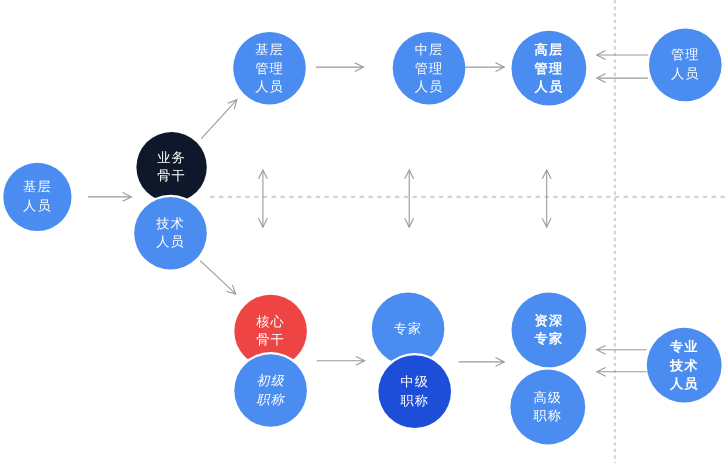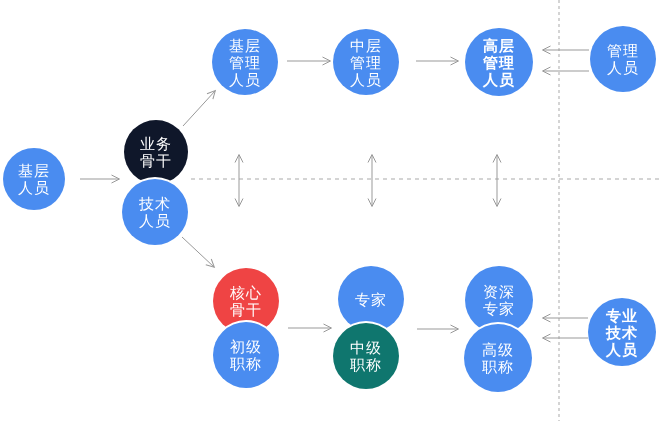--- a/index.html
+++ b/index.html
@@ -20,21 +20,21 @@
     z-index: 1;
   }
   .node {
     position: absolute;
     border-radius: 50%;
     display: flex;
     align-items: center;
     justify-content: center;
     text-align: center;
     z-index: 2;
-    font-size: 15px;
+    font-size: 12px;
     line-height: 17px;
     letter-spacing: 1px;
   }
   .node.on-top {
     z-index: 3;
     box-shadow: 0 0 0 2px #ffffff;
   }
   .node .label {
     display: block;
   }
@@ -84,21 +84,21 @@
         <span class="label">人员</span>
       </div>
     </div>
     <div class="node" style="left: 212px; top: 29px; width: 66px; height: 66px; background: rgb(74, 140, 240); color: rgb(255, 255, 255);">
       <div>
         <span class="label">基层</span>
         <span class="label">管理</span>
         <span class="label">人员</span>
       </div>
     </div>
-    <div class="node" style="left: 333px; top: 29px; width: 66px; height: 66px; background: rgb(74, 140, 240); color: rgb(255, 255, 255);">
+    <div class="node" style="left: 357px; top: 29px; width: 66px; height: 66px; background: rgb(74, 140, 240); color: rgb(255, 255, 255);">
       <div>
         <span class="label">中层</span>
         <span class="label">管理</span>
         <span class="label">人员</span>
       </div>
     </div>
     <div class="node" style="left: 465px; top: 28px; width: 68px; height: 68px; background: rgb(74, 140, 240); color: rgb(255, 255, 255); font-weight: bold;">
       <div>
         <span class="label">高层</span>
         <span class="label">管理</span>
@@ -115,39 +115,39 @@
       <div>
         <span class="label">核心</span>
         <span class="label">骨干</span>
       </div>
     </div>
     <div class="node" style="left: 338px; top: 266px; width: 66px; height: 66px; background: rgb(74, 140, 240); color: rgb(255, 255, 255);">
       <div>
         <span class="label">专家</span>
       </div>
     </div>
-    <div class="node" style="left: 465px; top: 266px; width: 68px; height: 68px; background: rgb(74, 140, 240); color: rgb(255, 255, 255);">
+    <div class="node" style="left: 465px; top: 266px; width: 68px; height: 68px; background: rgb(74, 140, 240); color: rgb(255, 255, 255); font-weight: bold;">
       <div>
         <span class="label">资深</span>
         <span class="label">专家</span>
       </div>
     </div>
-    <div class="node on-top" style="left: 213px; top: 322px; width: 66px; height: 66px; background: rgb(74, 140, 240); color: rgb(255, 255, 255);">
+    <div class="node on-top" style="left: 213px; top: 322px; width: 66px; height: 66px; background: rgb(74, 140, 240); color: rgb(255, 255, 255); font-style: italic;">
       <div>
         <span class="label">初级</span>
         <span class="label">职称</span>
       </div>
     </div>
-    <div class="node on-top" style="left: 333px; top: 323px; width: 66px; height: 66px; background: #0f766e; color: rgb(255, 255, 255);">
+    <div class="node on-top" style="left: 344px; top: 323px; width: 66px; height: 66px; background: #1d4ed8; color: rgb(255, 255, 255);">
       <div>
         <span class="label">中级</span>
         <span class="label">职称</span>
       </div>
     </div>
-    <div class="node on-top" style="left: 464px; top: 324px; width: 68px; height: 68px; background: rgb(74, 140, 240); color: rgb(255, 255, 255); justify-content: center;">
+    <div class="node on-top" style="left: 464px; top: 336px; width: 68px; height: 68px; background: rgb(74, 140, 240); color: rgb(255, 255, 255); justify-content: center;">
       <div>
         <span class="label">高级</span>
         <span class="label">职称</span>
       </div>
     </div>
     <div class="node" style="left: 588px; top: 298px; width: 68px; height: 68px; background: rgb(74, 140, 240); color: rgb(255, 255, 255); font-weight: bold;">
       <div>
         <span class="label">专业</span>
         <span class="label">技术</span>
         <span class="label">人员</span>

